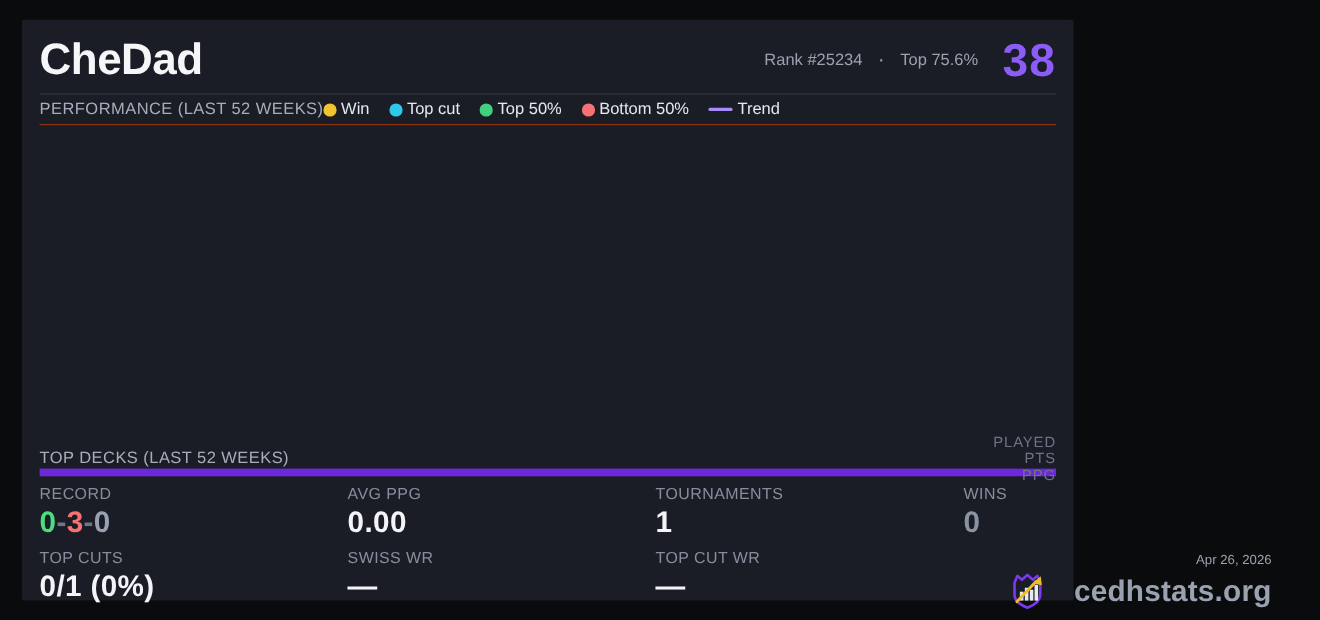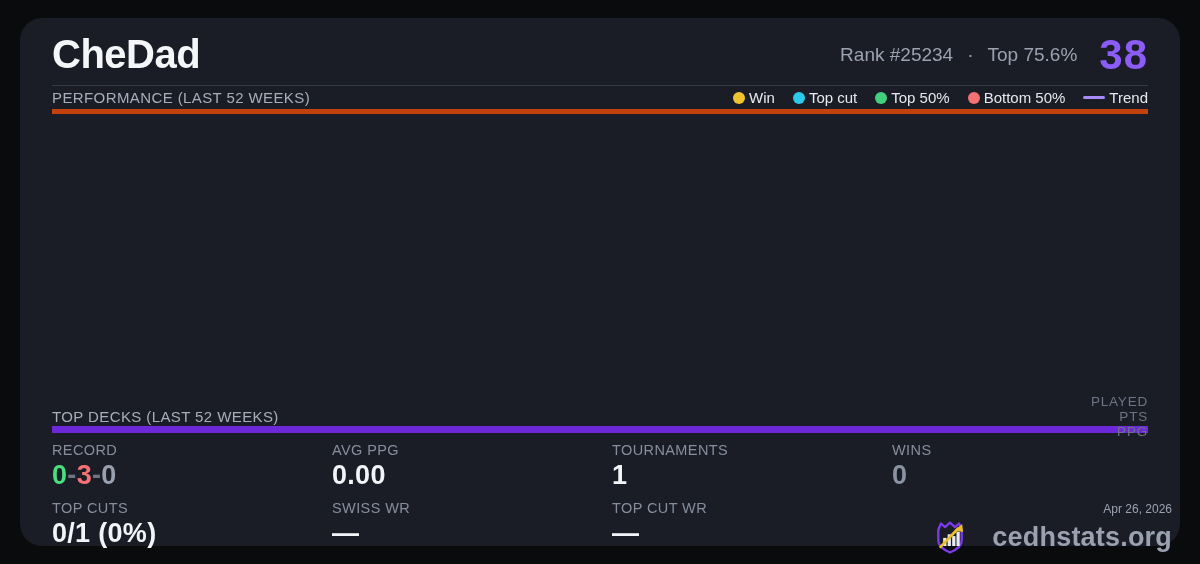--- a/index.html
+++ b/index.html
@@ -6,24 +6,24 @@
   html,body { width:1200px; height:564px; }
   body {
     background:#0a0b0d;
     font-family:"Liberation Sans","DejaVu Sans",sans-serif;
     position:relative;
     overflow:hidden;
   }
   .card {
     position:absolute;
     left:20px; top:18px;
-    width:1160px; height:528px;
+    width:956px; height:528px;
     background:#1a1d26;
-    border-radius:22px;
-    padding:0 32px;
+    border-radius:2px;
+    padding:0 16px;
   }
   
   .card-header {
     height:68px;
     display:flex;
     justify-content:space-between;
     align-items:center;
     border-bottom:1px solid #333947;
     padding-top:6px;
   }
@@ -31,36 +31,35 @@
     color:#f5f6f8;
     font-size:40px;
     font-weight:700;
     letter-spacing:-0.5px;
   }
   .header-right {
     display:flex;
     align-items:center;
     gap:10px;
   }
-  .rank-text { color:#9aa2b1; font-size:19px; }
+  .rank-text { color:#9aa2b1; font-size:15px; }
   .dot-sep { color:#9aa2b1; font-size:19px; margin:0 4px; }
   .score {
     color:#8b5cf6;
     font-size:42px;
     font-weight:700;
     margin-left:12px;
     letter-spacing:1px;
   }
   
   .perf-header {
     height:28px;
     display:flex;
-    justify-content:space-between;
-    align-items:center;
-    border-bottom:5px solid #c2410c;
+    align-items:center;
+    border-bottom:1px solid #c2410c;
   }
   .section-title {
     color:#a7aebb;
     font-size:15px;
     letter-spacing:0.4px;
   }
   .legend { display:flex; align-items:center; gap:18px; }
   .legend-item { display:flex; align-items:center; gap:4px; }
   .legend-dot {
     width:12px; height:12px;

